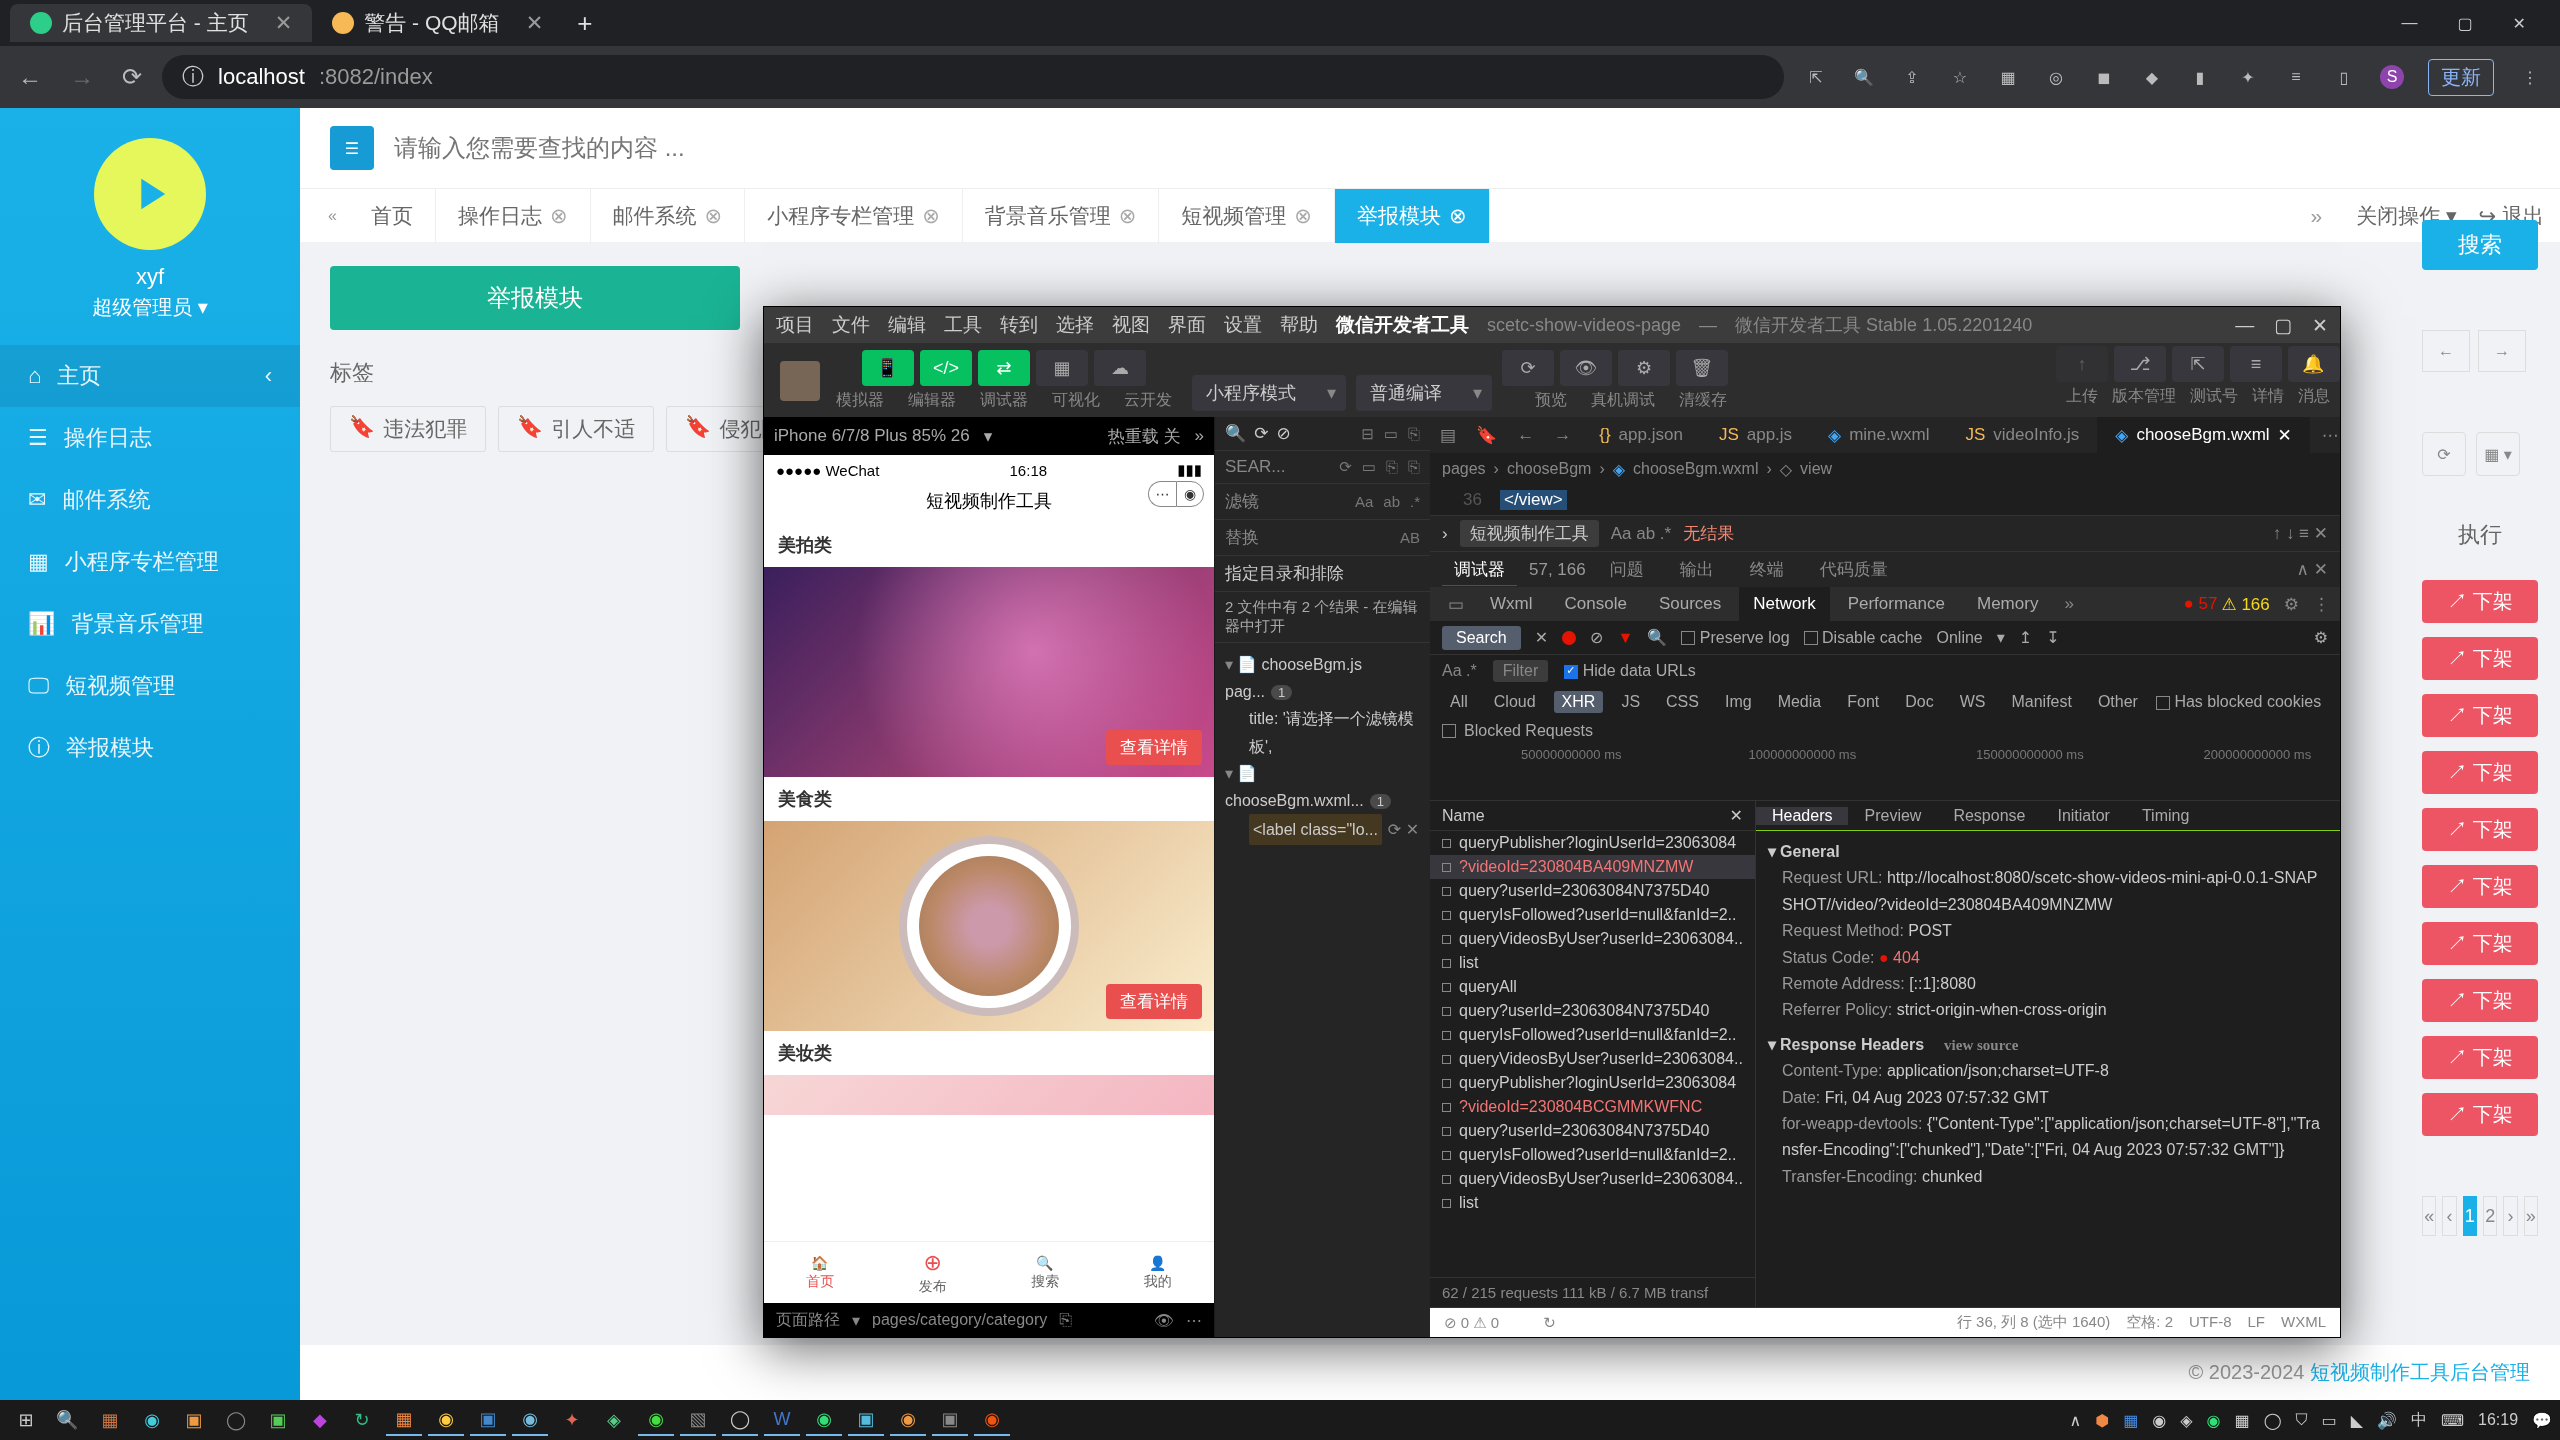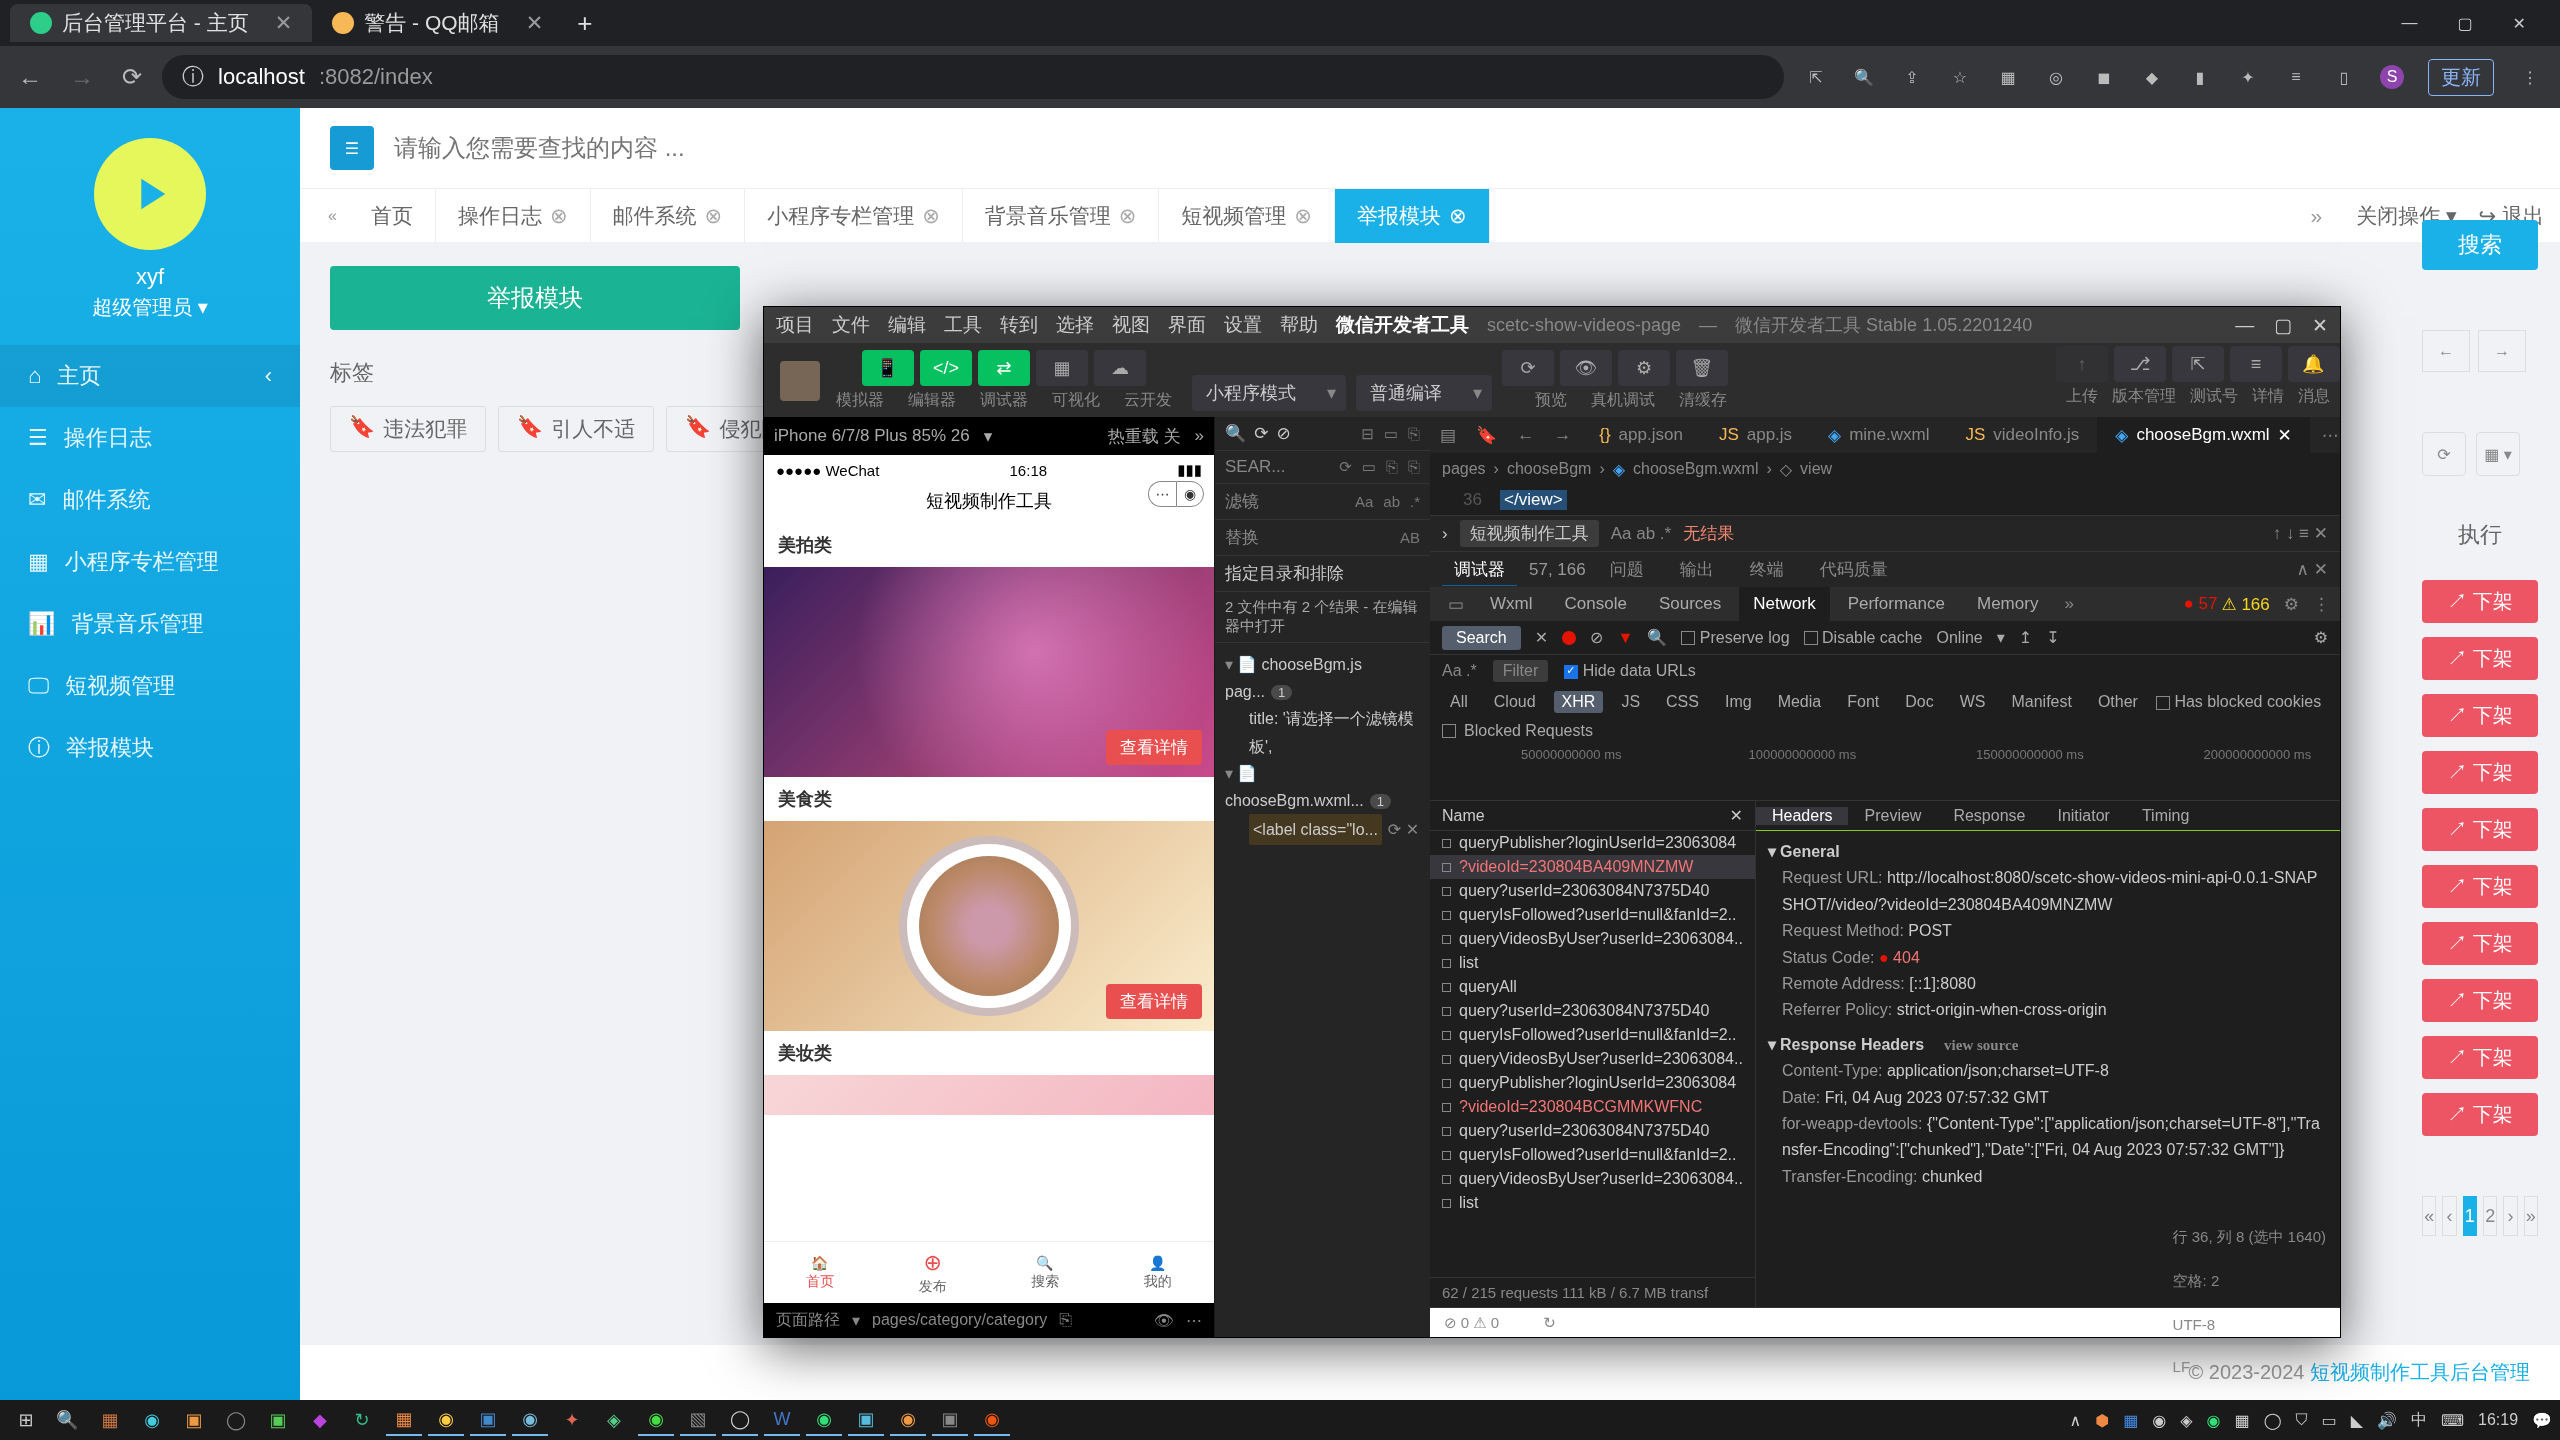--- a/index.html
+++ b/index.html
@@ -168,21 +168,21 @@
 .nd-tab.active { background:#37373d; color:#fff; }
 .nd-body { flex:1; padding: 8px 12px; font-size: 16px; font-family: Consolas, monospace; overflow:hidden; line-height: 1.65; }
 .nd-body .grp-hd { color:#ccc; font-weight:bold; font-family:"Microsoft YaHei"; }
 .nd-body .kv .k { color:#999; }
 .nd-body .kv .k::after { content: ': '; }
 .nd-body .kv .v404 { color:#f27575; }
 .nd-body .kv { margin-left: 14px; }
 .nd-body .view-src { color:#888; font-family:"Microsoft YaHei"; margin-left:20px; font-size:15px; }
 
 .dt-statusbar { height: 30px; background:#2c7ab7; color:#fff; font-size:15px; display:flex; align-items:center; padding:0 14px; gap:24px; }
-.dt-statusbar .right { margin-left:auto; display:flex; gap:25px;flex-direction:column; }
+.dt-statusbar .right { margin-left:auto; display:flex; gap:16px; }
 .dt-statusbar.dark { background:#ffffff; color:#888; border-top:1px solid #333; }
 
 
 .taskbar { position: fixed; bottom:0; left:0; right:0; height: 40px; background:#1a1a1a; display:flex; align-items:center; padding: 0 8px; gap: 6px; }
 .task-item { width: 36px; height: 32px; display:flex; align-items:center; justify-content:center; color:#ccc; font-size:18px; }
 .task-item.active { border-bottom: 2px solid #76b9ed; }
 .tray { margin-left:auto; display:flex; align-items:center; gap: 14px; color:#ccc; font-size: 16px; }
 .checkbox { width:14px;height:14px;border:1px solid #888; display:inline-block; vertical-align:middle; }
 .checkbox.checked { background:#1a73e8; border-color:#1a73e8; position:relative; }
 .checkbox.checked::after { content:'✓'; color:#fff; font-size:11px; position:absolute; top:-2px; left:1px; }

